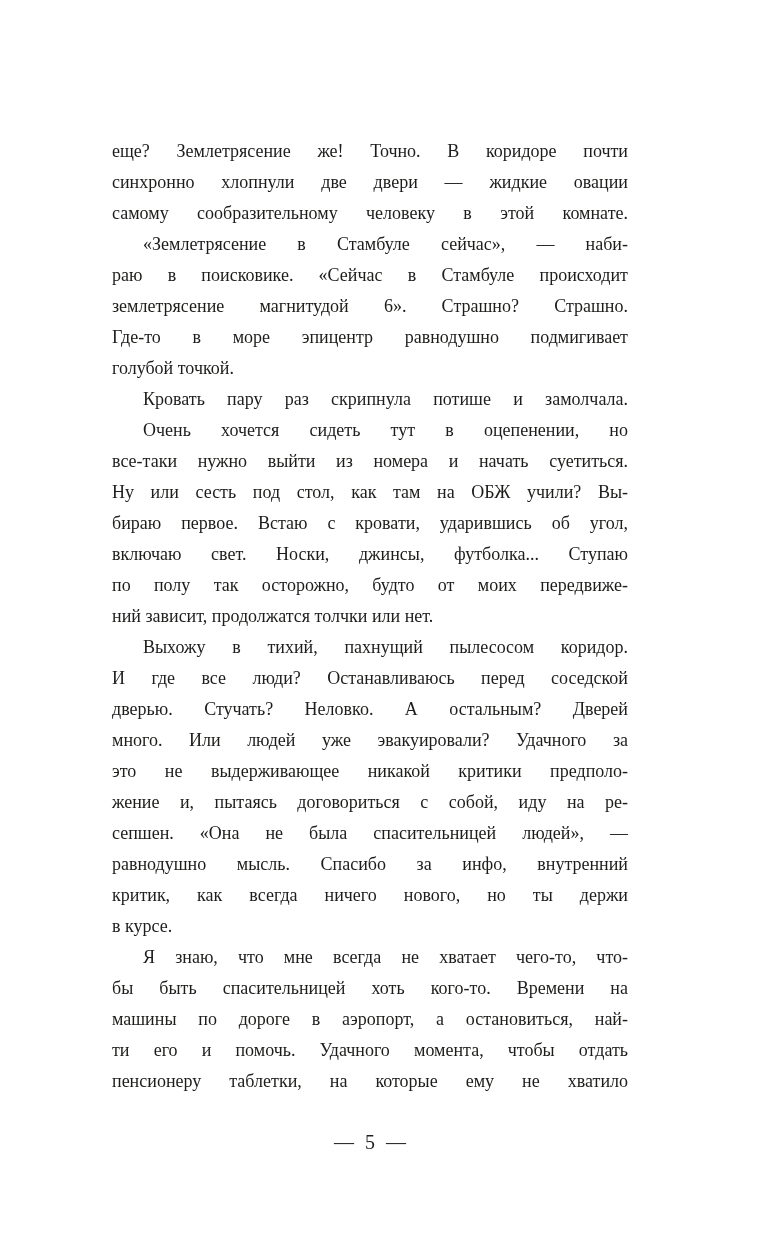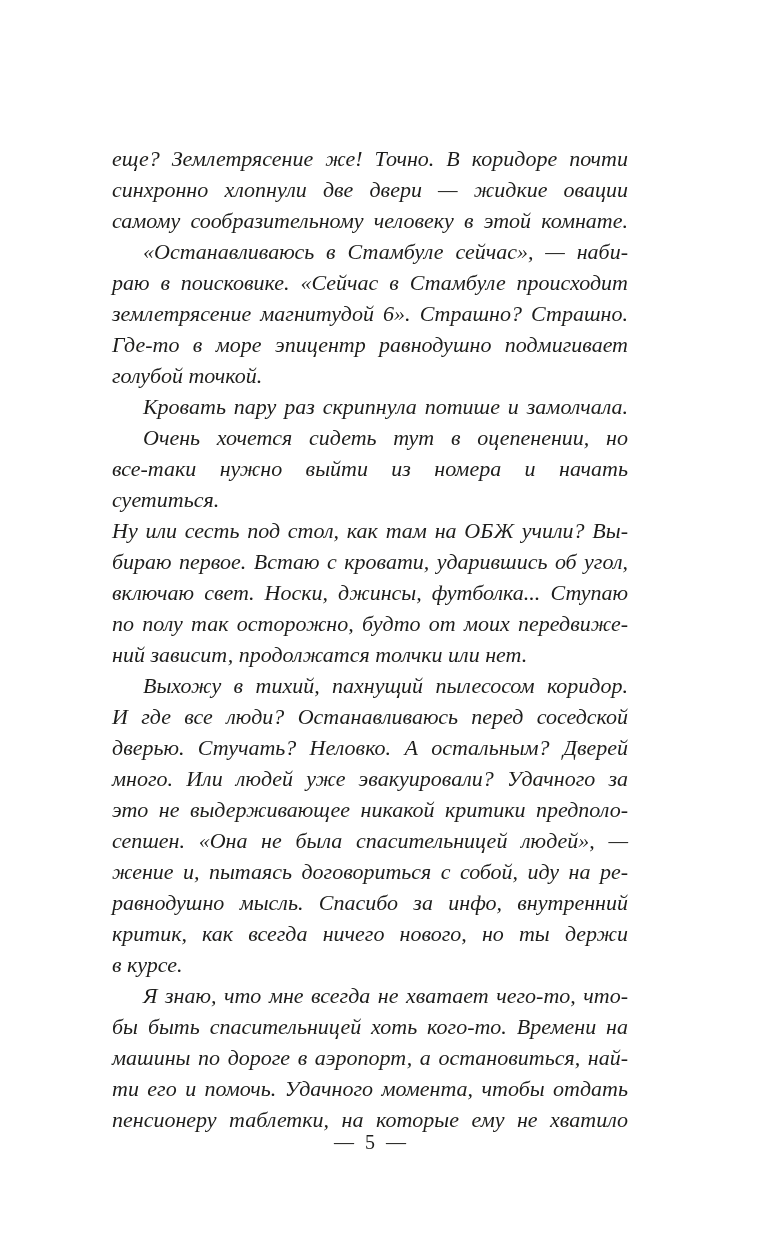--- a/index.html
+++ b/index.html
@@ -15,25 +15,24 @@
     font-family: "Liberation Serif", "DejaVu Serif", serif;
     color: #1d1d1b;
   }
   .page {
     position: absolute;
     inset: 0;
   }
   .text-block {
     position: absolute;
     left: 112px;
-    top: 143px;
+    top: 136px;
     width: 516px;
-    font-size: 22px;
+    font-size: 18px;
     line-height: 31px;
-    font-style: italic;
   }
   .paragraph {
     margin: 0;
     padding: 0;
   }
   .line {
     text-align: justify;
     text-align-last: justify;
     white-space: normal;
   }
@@ -59,21 +58,21 @@
 <body style="background: rgb(255, 255, 255); color: rgb(29, 29, 27);">
 
 <div class="page">
   <div class="text-block">
       <div class="paragraph">
         <div class="line">еще? Землетрясение же! Точно. В коридоре почти</div>
         <div class="line">синхронно хлопнули две двери — жидкие овации</div>
         <div class="line">самому сообразительному человеку в этой комнате.</div>
       </div>
       <div class="paragraph">
-        <div class="line indent">«Останавливаюсь в Стамбуле сейчас», — наби-</div>
+        <div class="line indent">«Землетрясение в Стамбуле сейчас», — наби-</div>
         <div class="line">раю в поисковике. «Сейчас в Стамбуле происходит</div>
         <div class="line">землетрясение магнитудой 6». Страшно? Страшно.</div>
         <div class="line">Где-то в море эпицентр равнодушно подмигивает</div>
         <div class="line last-short">голубой точкой.</div>
       </div>
       <div class="paragraph">
         <div class="line indent">Кровать пару раз скрипнула потише и замолчала.</div>
       </div>
       <div class="paragraph">
         <div class="line indent">Очень хочется сидеть тут в оцепенении, но</div>
@@ -83,22 +82,22 @@
         <div class="line">включаю свет. Носки, джинсы, футболка... Ступаю</div>
         <div class="line">по полу так осторожно, будто от моих передвиже-</div>
         <div class="line last-short">ний зависит, продолжатся толчки или нет.</div>
       </div>
       <div class="paragraph">
         <div class="line indent">Выхожу в тихий, пахнущий пылесосом коридор.</div>
         <div class="line">И где все люди? Останавливаюсь перед соседской</div>
         <div class="line">дверью. Стучать? Неловко. А остальным? Дверей</div>
         <div class="line">много. Или людей уже эвакуировали? Удачного за</div>
         <div class="line">это не выдерживающее никакой критики предполо-</div>
+        <div class="line">жение и, пытаясь договориться с собой, иду на ре-</div>
         <div class="line">сепшен. «Она не была спасительницей людей», —</div>
-        <div class="line">жение и, пытаясь договориться с собой, иду на ре-</div>
         <div class="line">равнодушно мысль. Спасибо за инфо, внутренний</div>
         <div class="line">критик, как всегда ничего нового, но ты держи</div>
         <div class="line last-short">в курсе.</div>
       </div>
       <div class="paragraph">
         <div class="line indent">Я знаю, что мне всегда не хватает чего-то, что-</div>
         <div class="line">бы быть спасительницей хоть кого-то. Времени на</div>
         <div class="line">машины по дороге в аэропорт, а остановиться, най-</div>
         <div class="line">ти его и помочь. Удачного момента, чтобы отдать</div>
         <div class="line">пенсионеру таблетки, на которые ему не хватило</div>

